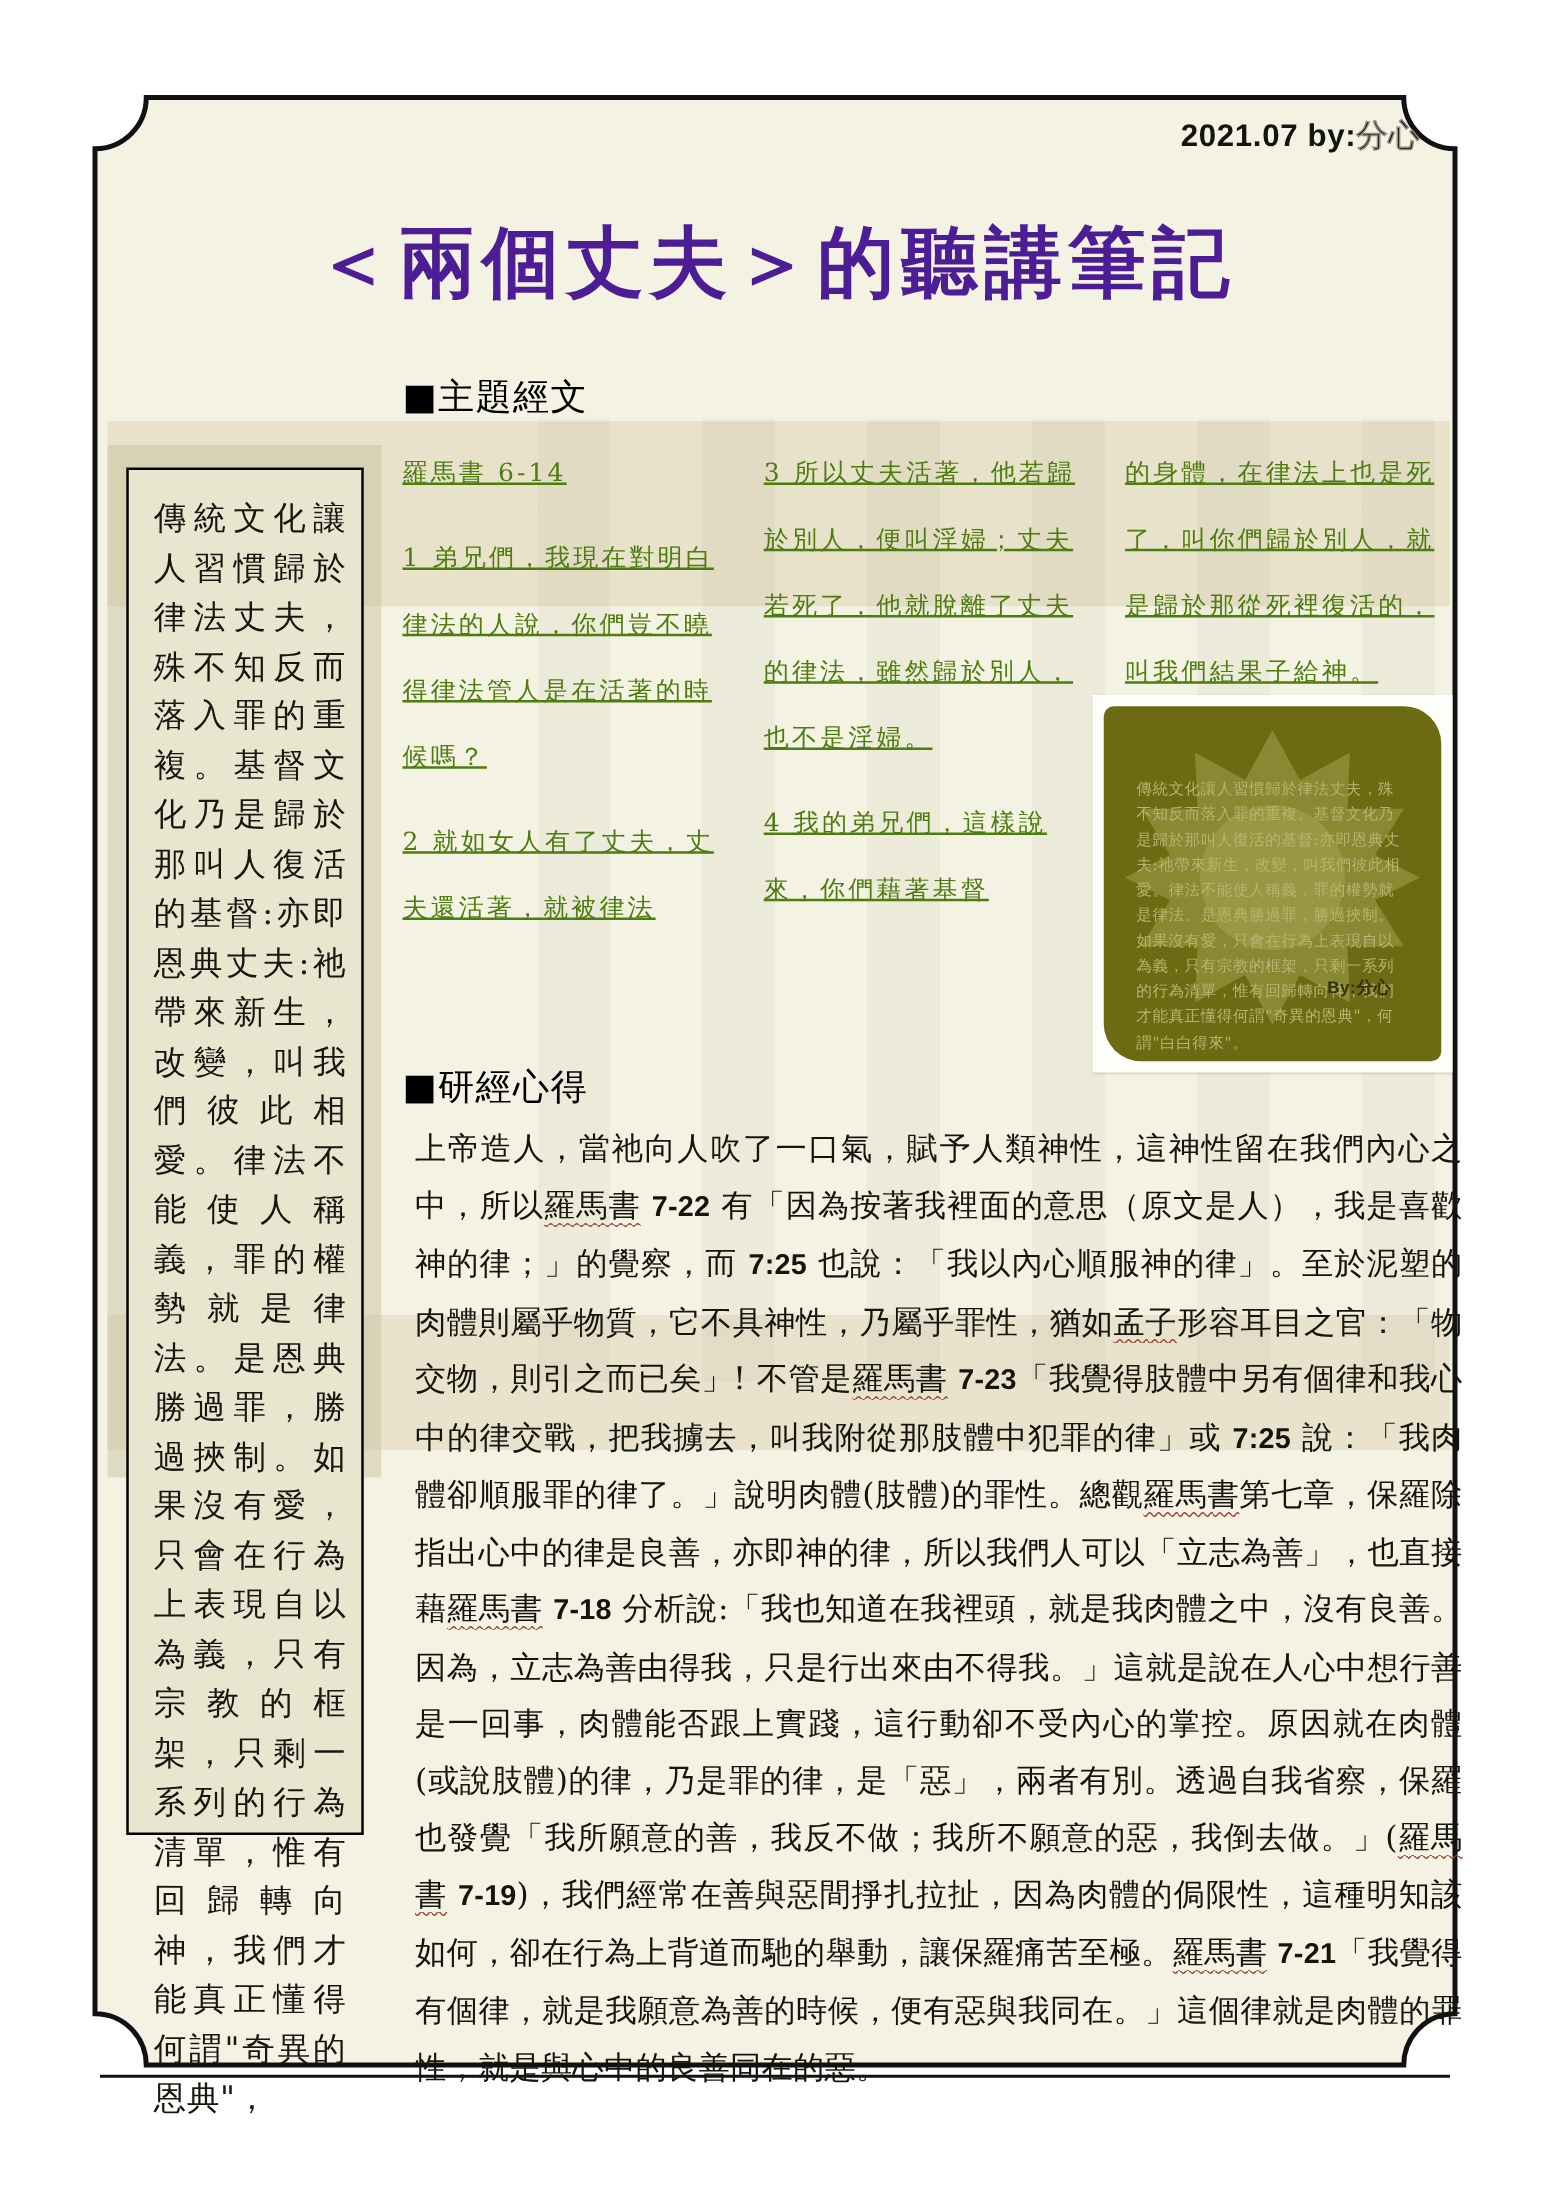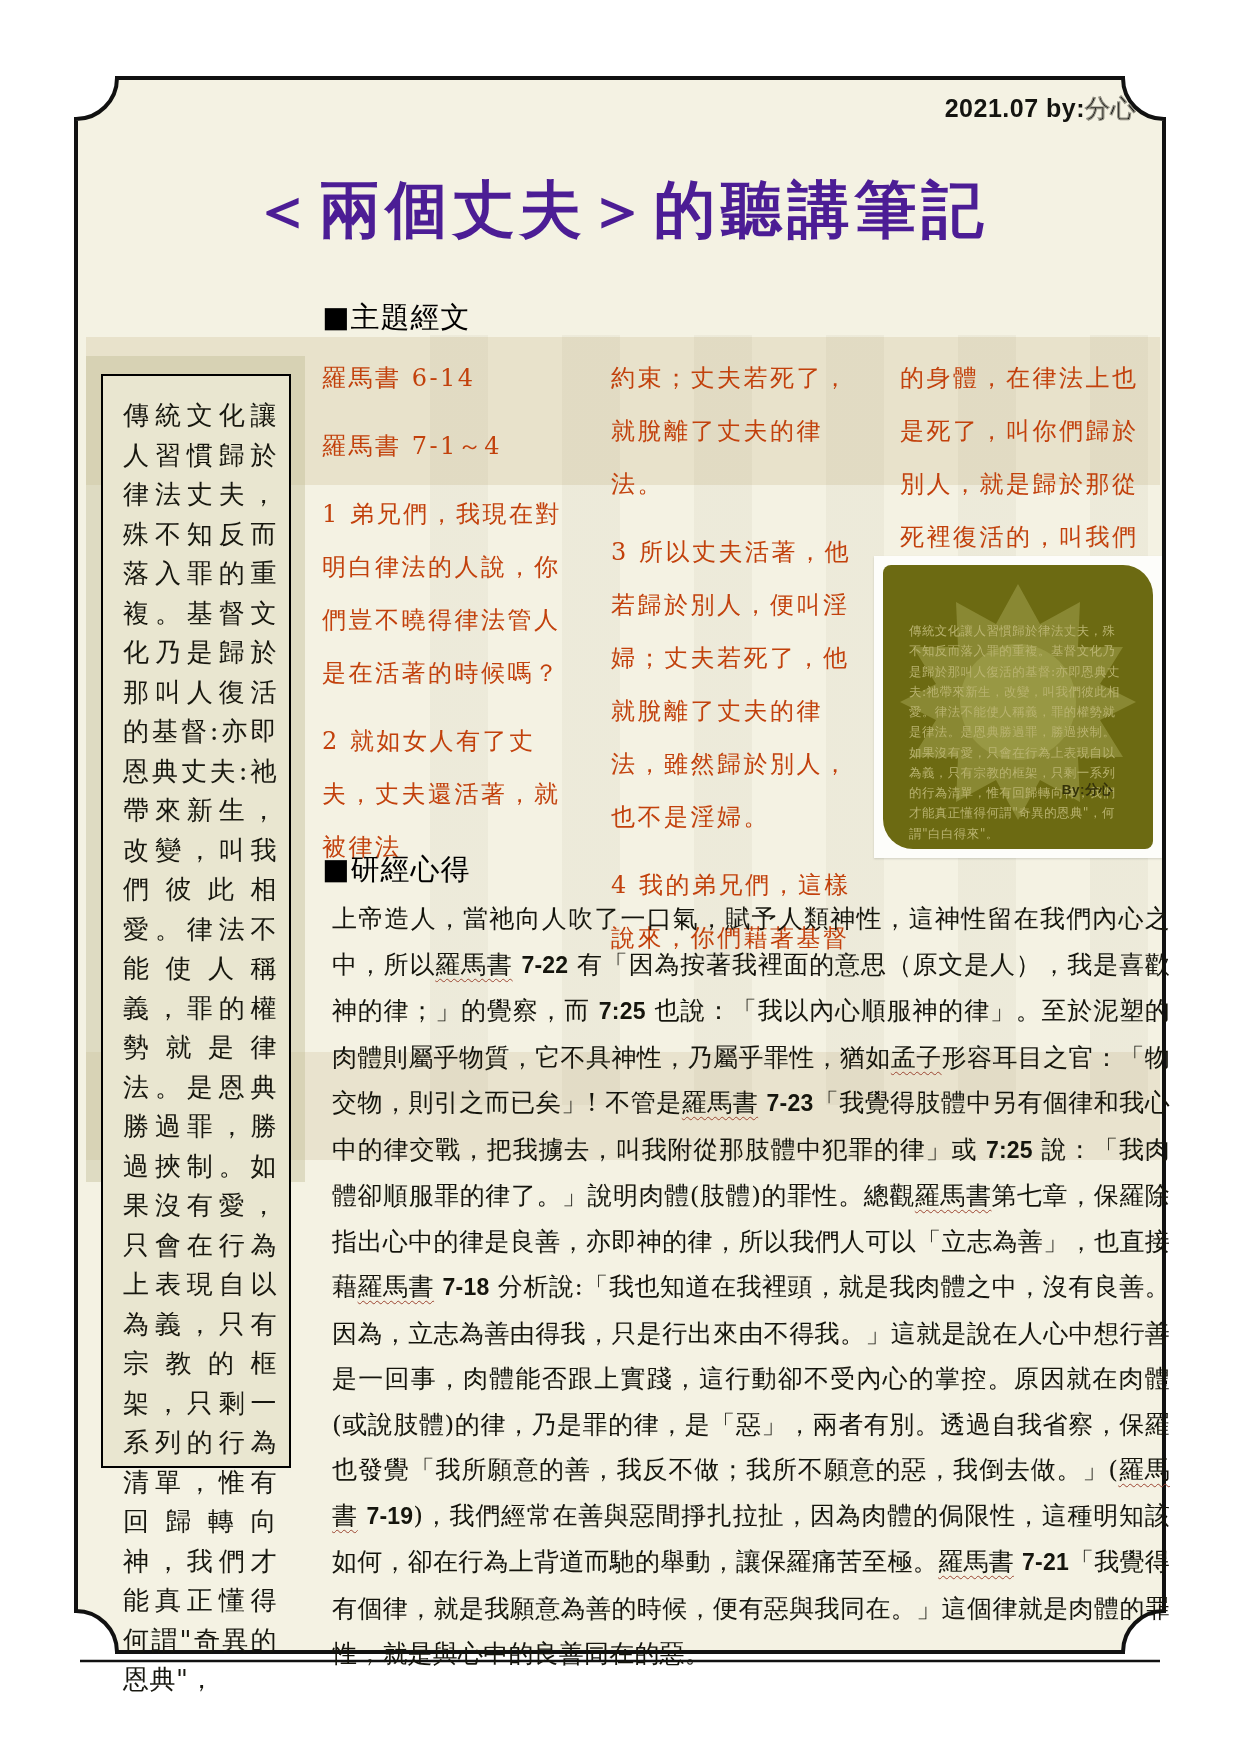--- a/index.html
+++ b/index.html
@@ -27,21 +27,21 @@
   
   #sidebar-shade{left:86px;top:356px;width:219px;height:826px;z-index:1;background:rgba(196,190,154,.45);}
   #sidebar-box{left:101px;top:374px;width:190px;height:1094px;z-index:2;background:#e9e6d0;
     border:2.5px solid #000;box-sizing:border-box;padding:20px 12px 0 20px;}
   #sidebar-box .txt{font-size:26px;line-height:39.5px;letter-spacing:0.5px;text-align:justify;color:#17170f;}
   
   .section-heading{z-index:2;font-size:29px;font-weight:normal;color:#000;letter-spacing:1px;}
   #scripture-heading{left:322px;top:298px;}
   #scripture-cols{left:322px;top:352px;width:840px;z-index:2;display:flex;gap:26px;}
   .verse-col{width:263px;flex:0 0 263px;}
-  .verse-col p{margin:0 0 15px 0;font-size:24px;line-height:53px;letter-spacing:2.5px;color:#c2410c;}
+  .verse-col p{margin:0 0 15px 0;font-size:20px;line-height:53px;letter-spacing:2.5px;color:#4d7c0f;text-decoration:underline;}
   
   #note-card{left:874px;top:556px;width:288px;height:302px;z-index:2;background:#fdfdfa;
     box-sizing:border-box;padding:9px;box-shadow:0 1px 2px rgba(0,0,0,.15);}
   #note-card-inner{position:relative;width:100%;height:100%;background:#6c6a12;
     border-radius:8px 30px 8px 30px;overflow:hidden;}
   #star-svg{position:absolute;left:50%;top:50%;transform:translate(-50%,-52%);}
   #note-card-text{position:absolute;left:26px;top:56px;width:218px;
     font-size:12.5px;line-height:1.62;letter-spacing:.4px;color:#b9b370;z-index:2;}
   #note-card-by{position:absolute;right:40px;bottom:50px;z-index:2;
     font-family:"Liberation Sans","DejaVu Sans",sans-serif;
@@ -73,26 +73,24 @@
 
 <div class="abs" id="sidebar-shade"></div>
 <div class="abs" id="sidebar-box">
   <div class="txt">傳統文化讓人習慣歸於律法丈夫，殊不知反而落入罪的重複。基督文化乃是歸於那叫人復活的基督:亦即恩典丈夫:祂帶來新生，改變，叫我們彼此相愛。律法不能使人稱義，罪的權勢就是律法。是恩典勝過罪，勝過挾制。如果沒有愛，只會在行為上表現自以為義，只有宗教的框架，只剩一系列的行為清單，惟有回歸轉向神，我們才能真正懂得何謂"奇異的恩典"，</div>
 </div>
 
 <div class="abs section-heading" id="scripture-heading">■主題經文</div>
 <div class="abs" id="scripture-cols">
   <div class="verse-col">
       <p>羅馬書 6-14</p>
-      <p>羅馬書 7-1～4</p>
       <p>1 弟兄們，我現在對明白律法的人說，你們豈不曉得律法管人是在活著的時候嗎？</p>
       <p>2 就如女人有了丈夫，丈夫還活著，就被律法</p>
     </div>
   <div class="verse-col">
-      <p>約束；丈夫若死了，就脫離了丈夫的律法。</p>
       <p>3 所以丈夫活著，他若歸於別人，便叫淫婦；丈夫若死了，他就脫離了丈夫的律法，雖然歸於別人，也不是淫婦。</p>
       <p>4 我的弟兄們，這樣說來，你們藉著基督</p>
     </div>
   <div class="verse-col">
       <p>的身體，在律法上也是死了，叫你們歸於別人，就是歸於那從死裡復活的，叫我們結果子給神。</p>
     </div>
 </div>
 
 <div class="abs" id="note-card">
   <div id="note-card-inner">

